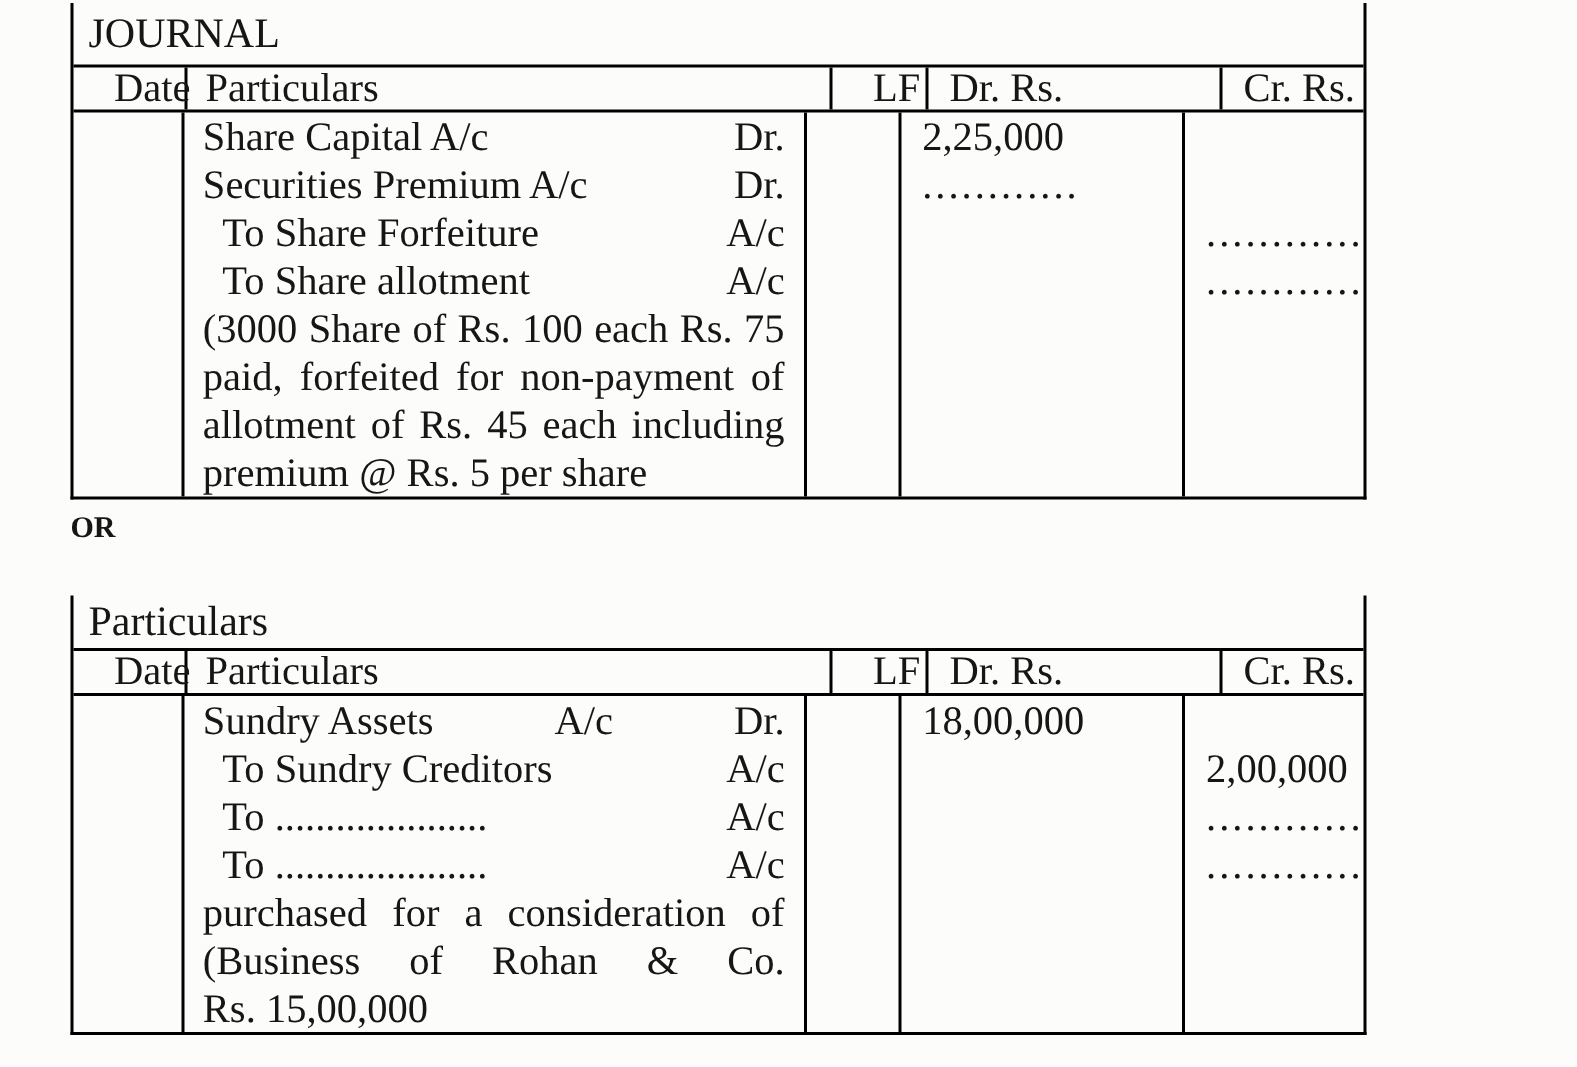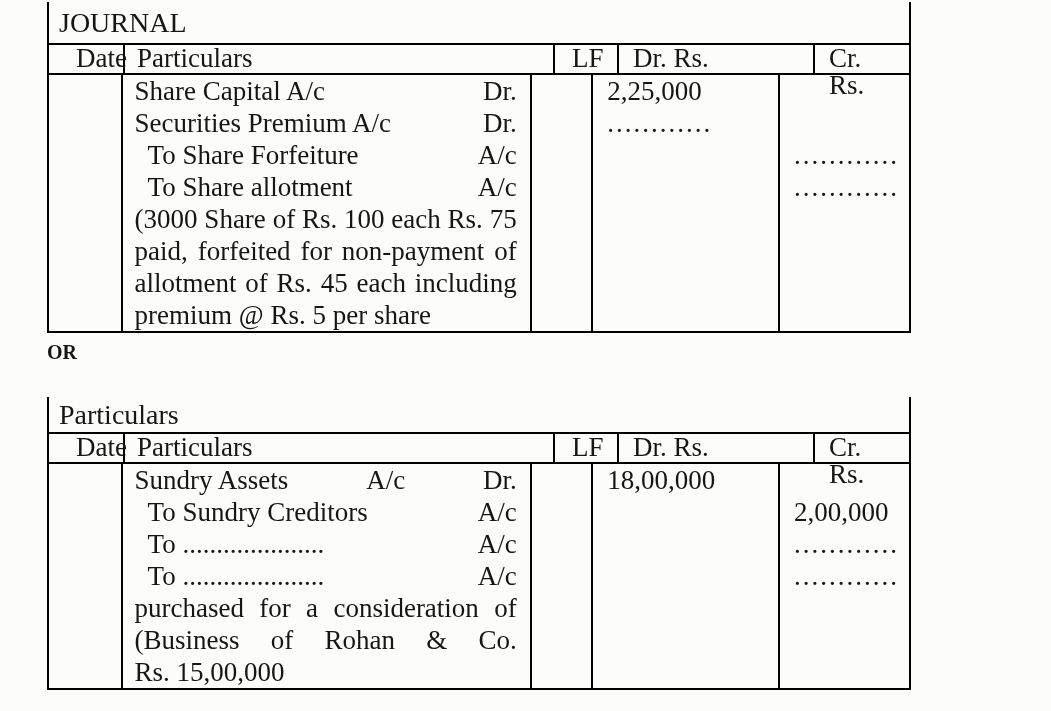--- a/index.html
+++ b/index.html
@@ -32,23 +32,23 @@
     border-top:2px solid #000;
     border-bottom:2px solid #000;
     height:32px; box-sizing:border-box;
     font-size:27px;
   }
   .header-row .cell { line-height:27px; }
   .body-row { display:flex; font-size:27px; }
   .cell { box-sizing:border-box; }
   .c-date { width:76px;  border-right:2px solid #000; padding-left:27px; }
   .c-part { width:430px; border-right:2px solid #000; padding:0 13px 0 12px; }
-  .c-lf   { width:64px;  border-right:2px solid #000; padding-left:17px; }
+  .c-lf   { width:64px;  border-right:2px solid #000; padding-left:27px; }
   .c-dr   { width:196px; border-right:2px solid #000; padding-left:14px; }
-  .c-cr   { flex:1; padding-left:14px; padding-right:10px; }
+  .c-cr   { flex:1; padding-left:14px; }
   .line { height:32px; line-height:32px; white-space:nowrap; overflow:visible; }
   .entry { display:flex; justify-content:space-between; }
   .entry.indent { padding-left:13px;gap:16px; }
   .narr.just {
     white-space:normal;
     text-align:justify;
     text-align-last:justify;
   }
   .dots { letter-spacing:2px; }
   #or-separator {

